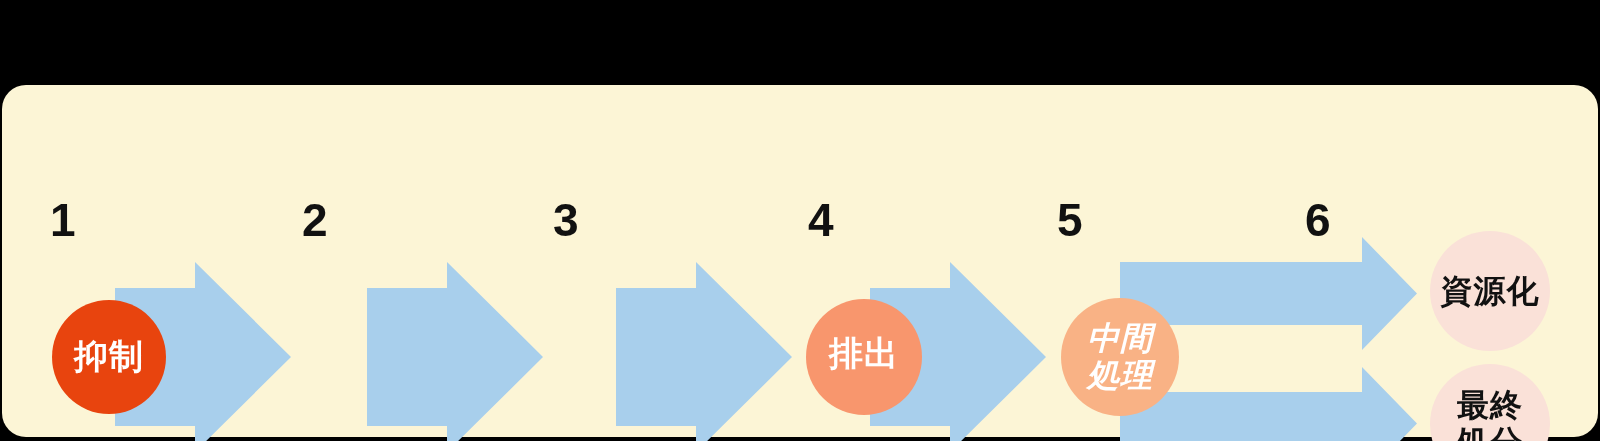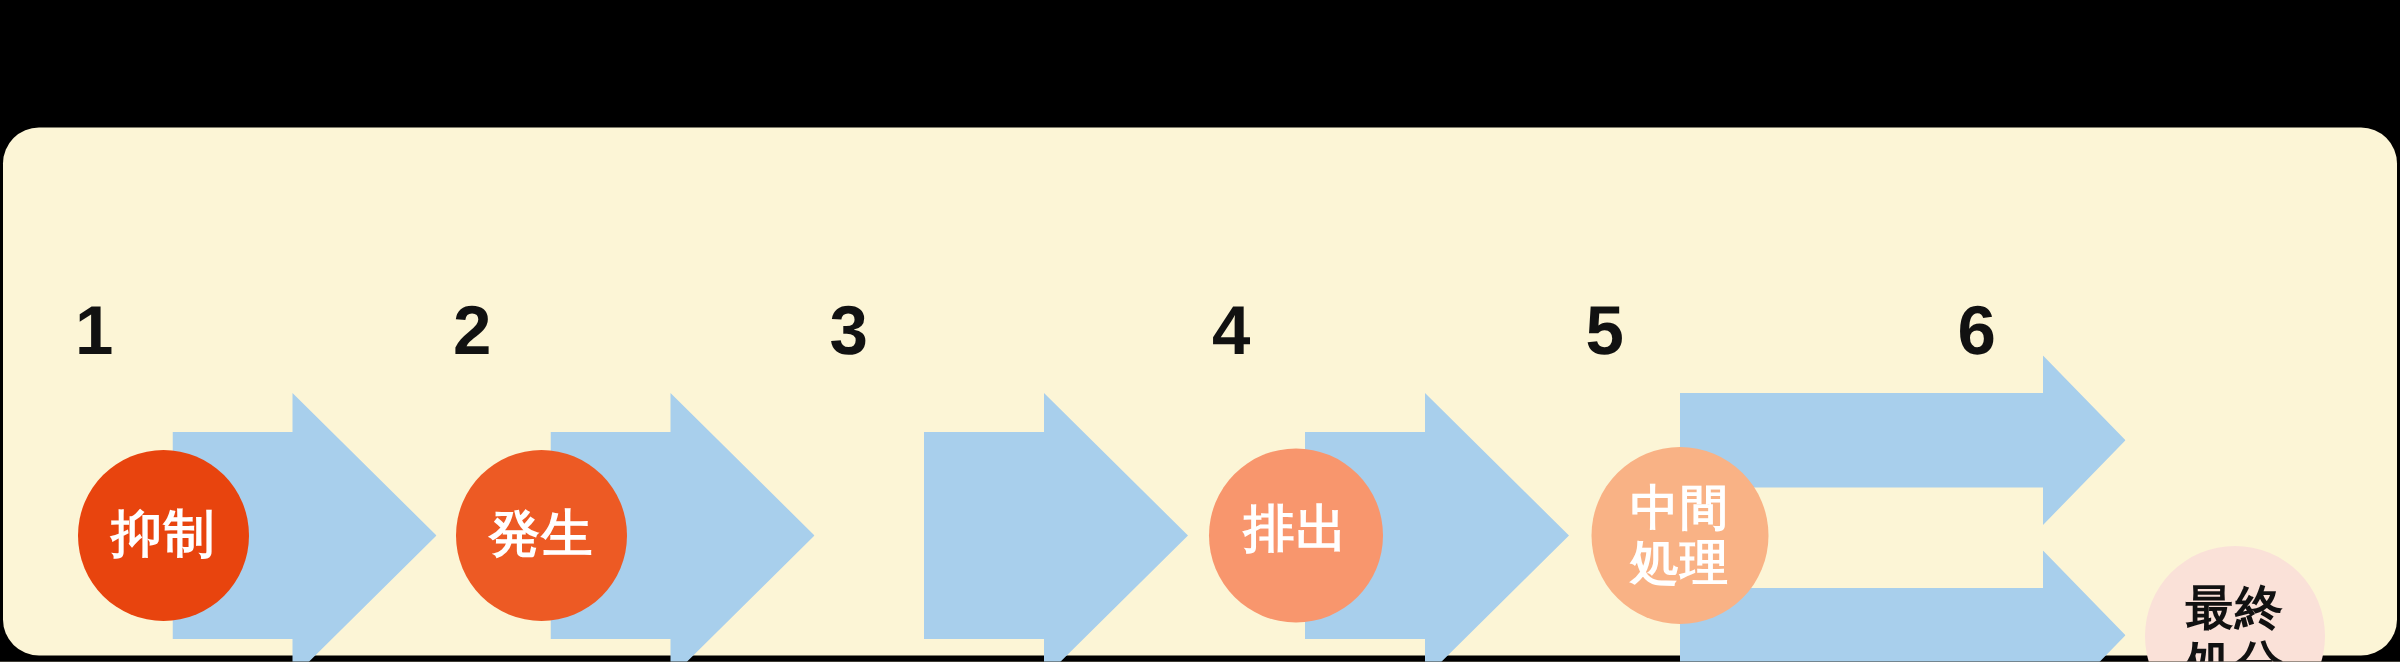--- a/index.html
+++ b/index.html
@@ -73,21 +73,21 @@
     color: var(--circle-text, #fff);
     font-size: 34px;
     letter-spacing: 1px;
     line-height: 1.15;
     text-align: center;
   }
   .c1 { left: 50px;   top: 215px; width: 114px; height: 114px; background: var(--stage-1, #E8440E); }
   .c2 { left: 302px;  top: 215px; width: 114px; height: 114px; background: var(--stage-2, #ED5A24); }
   .c3 { left: 551px;  top: 215px; width: 114px; height: 114px; background: var(--stage-3, #F57C49); }
   .c4 { left: 804px;  top: 214px; width: 116px; height: 116px; background: var(--stage-4, #F8966D); font-family: Liberation Mono, monospace; }
-  .c5 { left: 1059px; top: 213px; width: 118px; height: 118px; background: var(--stage-5, #F9B285); font-size: 32px; }
+  .c5 { left: 1059px; top: 213px; width: 118px; height: 118px; background: var(--stage-5, #F9B285); font-size: 32px; font-style: italic; }
   .outcome-circle {
     color: var(--outcome-text, #111);
     background: var(--outcome-pink, #FAE1D8);
     font-size: 32px;
     letter-spacing: 1px;
     line-height: 1.15;
   }
   .p1 { left: 1428px; top: 146px; width: 120px; height: 120px; }
   .p2 { left: 1428px; top: 279px; width: 120px; height: 120px; }
 </style>
@@ -120,30 +120,30 @@
     <svg class="arrow b1" viewBox="0 0 297 113" preserveAspectRatio="none" aria-hidden="true">
       <polygon points="0,25 242,25 242,0 297,56.5 242,113 242,88 0,88"></polygon>
     </svg>
     <svg class="arrow b2" viewBox="0 0 297 113" preserveAspectRatio="none" aria-hidden="true">
       <polygon points="0,25 242,25 242,0 297,56.5 242,113 242,88 0,88"></polygon>
     </svg>
 
     <div class="circle stage-circle c1">
       <span>抑制</span>
     </div>
-    <div class="circle stage-circle c2">
-      <span>発生</span>
-    </div>
     <div class="circle stage-circle c4">
       <span>排出</span>
     </div>
     <div class="circle stage-circle c5">
       <span>中間</span>
       <span>処理</span>
     </div>
 
+    <div class="circle outcome-circle p1">
+      <span>資源化</span>
+    </div>
     <div class="circle outcome-circle p2">
       <span>最終</span>
       <span>処分</span>
     </div>
 
   </div>
 </div>
 
 </body></html>

